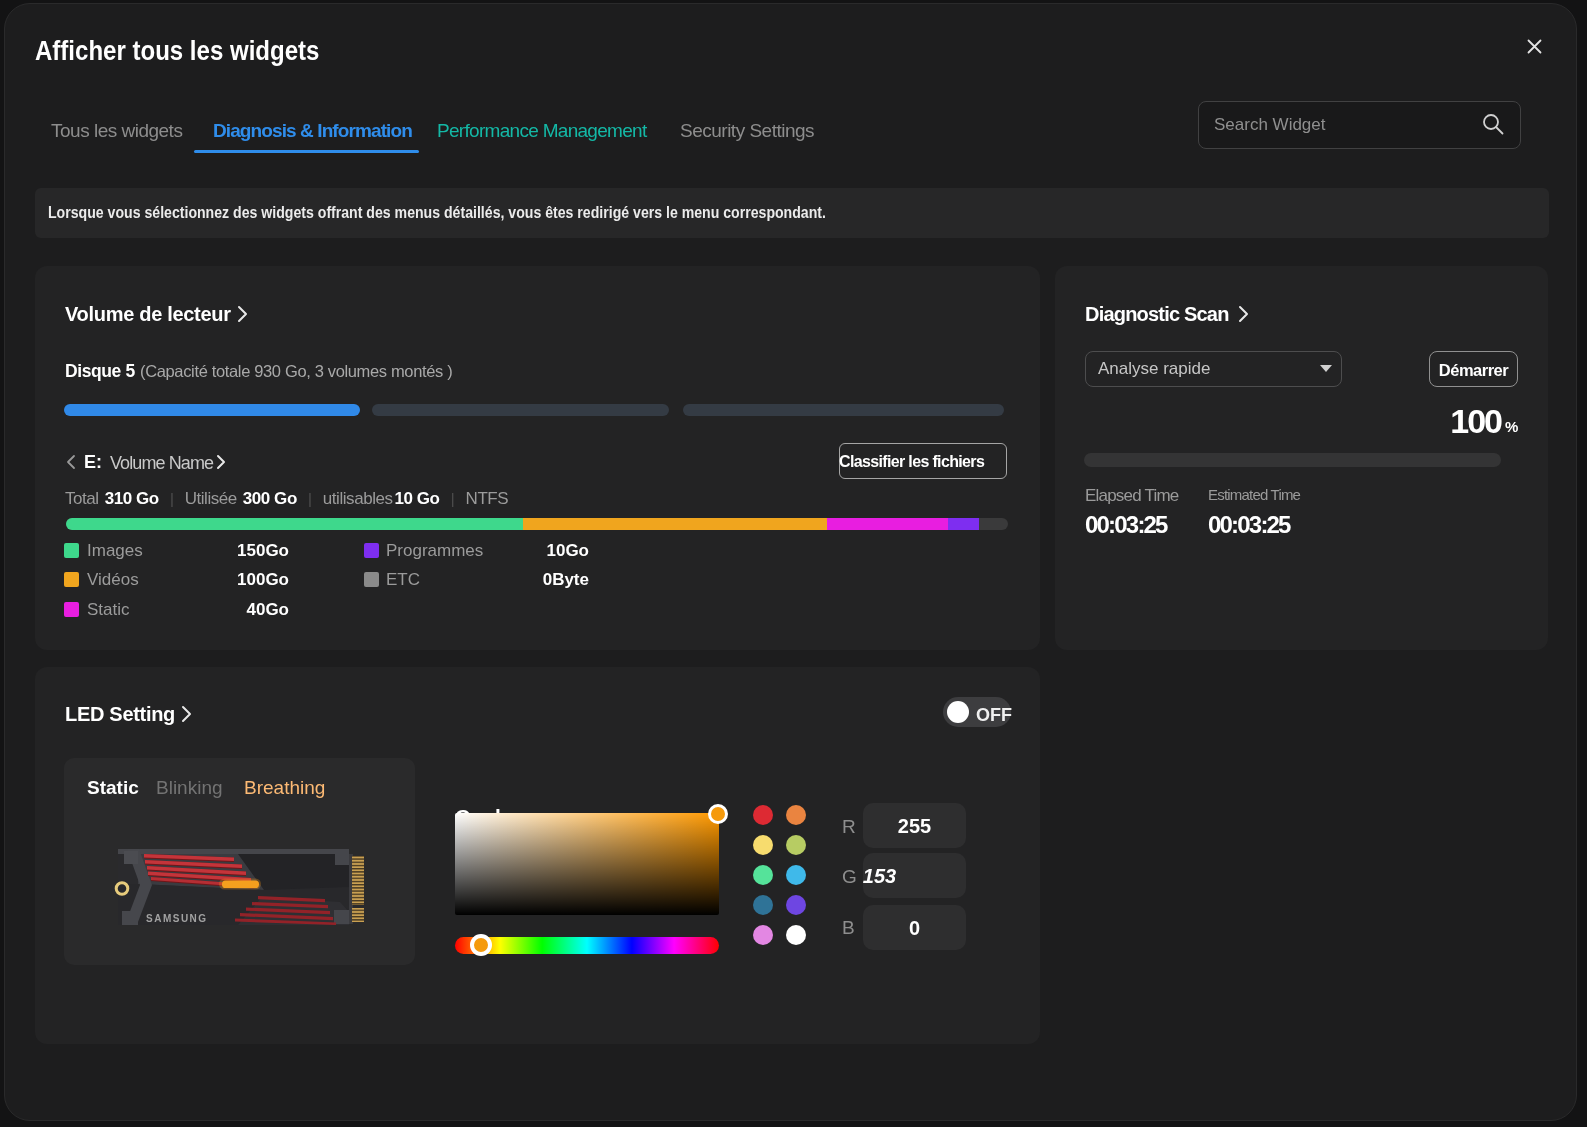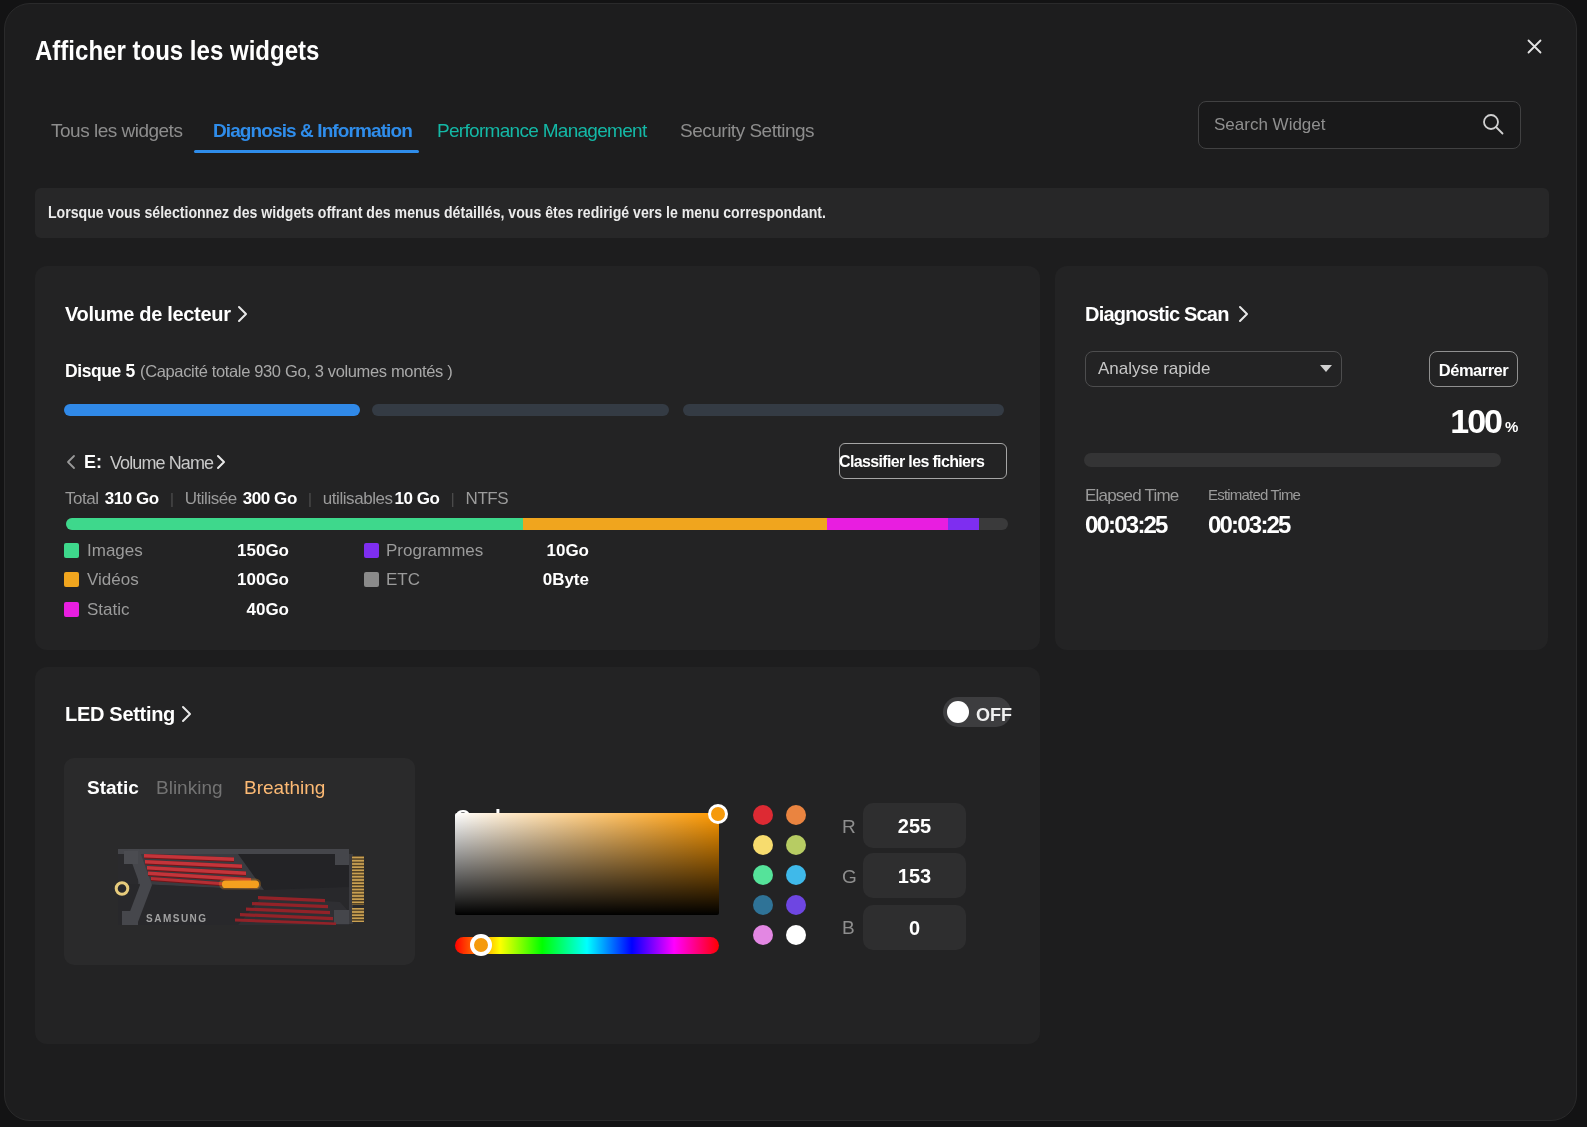--- a/index.html
+++ b/index.html
@@ -196,14 +196,14 @@
 <div class="abs" style="left:753px; top:925px; width:20px; height:20px; border-radius:50%; background:#e387e3;"></div>
 <div class="abs" style="left:786px; top:925px; width:20px; height:20px; border-radius:50%; background:#ffffff;"></div>
 
 <div class="abs" style="left:842px; top:816px; font-size:19px; color:#8e8e8e;">R</div>
 <div class="abs" style="left:842px; top:866px; font-size:19px; color:#8e8e8e;">G</div>
 <div class="abs" style="left:842px; top:917px; font-size:19px; color:#8e8e8e;">B</div>
 <div class="abs" style="left:863px; top:803px; width:103px; height:45px; background:#2e2e2f; border-radius:10px;"></div>
 <div class="abs" style="left:863px; top:853px; width:103px; height:45px; background:#2e2e2f; border-radius:10px;"></div>
 <div class="abs" style="left:863px; top:905px; width:103px; height:45px; background:#2e2e2f; border-radius:10px;"></div>
 <div class="abs b w" style="left:863px; top:815px; width:103px; font-size:20px; text-align:center;">255</div>
-<div class="abs b w" style="left:863px; top:865px; width:103px; font-size:20px; text-align:center;">153</div>
+<div class="abs b w" style="left:828px; top:865px; width:103px; font-size:20px; text-align:center;font-style:italic;">153</div>
 <div class="abs b w" style="left:863px; top:917px; width:103px; font-size:20px; text-align:center;">0</div>
 
 </body></html>

